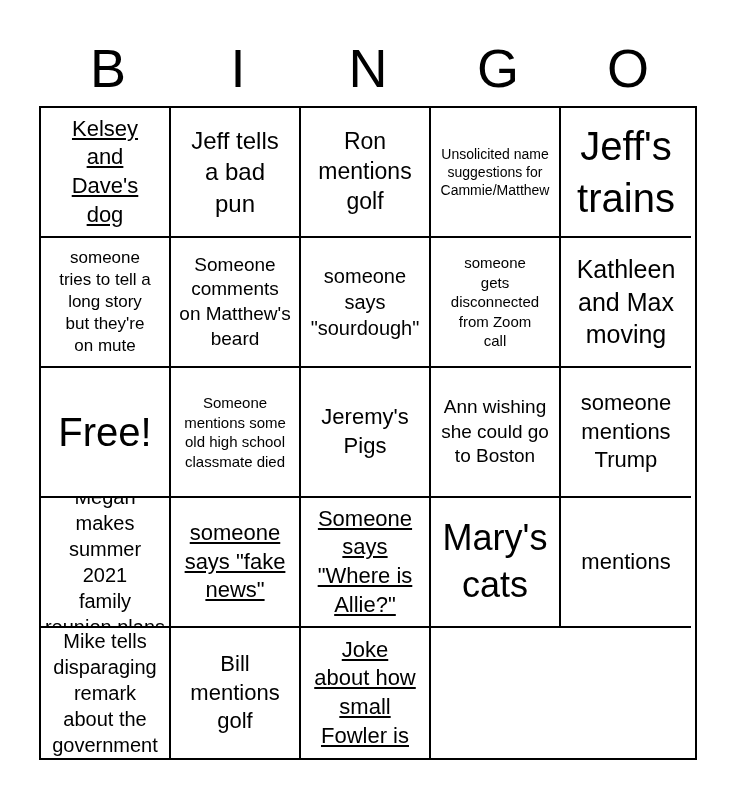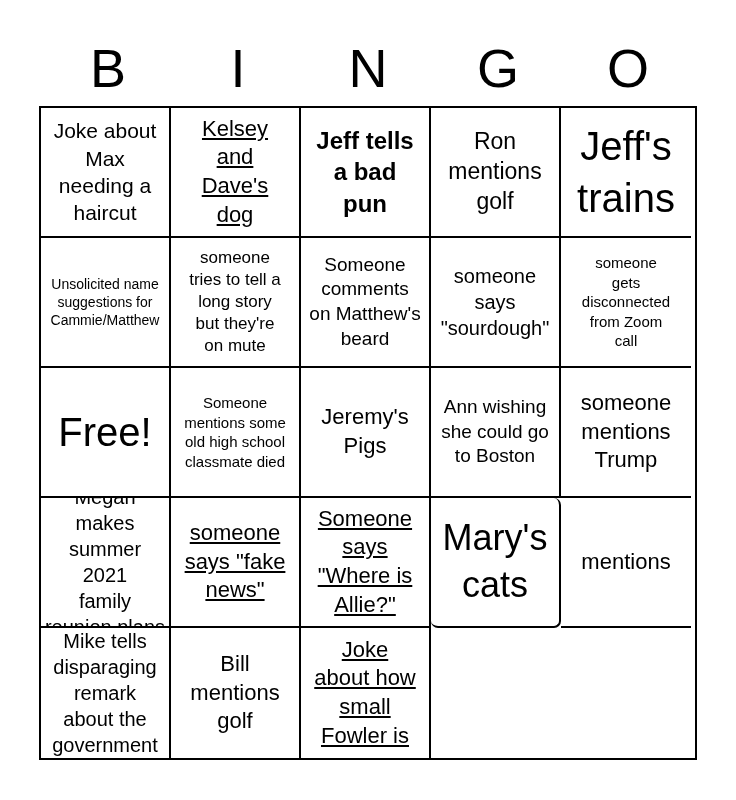--- a/index.html
+++ b/index.html
@@ -59,79 +59,78 @@
 
   .fs14 { font-size: 14px; }
   .fs15 { font-size: 15px; }
   .fs16 { font-size: 20px; }
   .fs17 { font-size: 17px; }
   .fs19 { font-size: 19px; }
   .fs20 { font-size: 20px; }
   .fs21 { font-size: 21px; }
   .fs22 { font-size: 22px; text-decoration: underline; }
   .fs23 { font-size: 23px; }
-  .fs24 { font-size: 24px; font-weight: bold; }
+  .fs24 { font-size: 24px; }
   .fs25 { font-size: 25px; }
   .fs26 { font-size: 22px; }
-  .fs36 { font-size: 36px; border-radius: 7px; }
+  .fs36 { font-size: 36px; }
   .fs40 { font-size: 40px; }
 </style>
 </head>
 <body>
 
 <div class="page">
 
   <div class="header">
     <div class="letter">B</div>
     <div class="letter">I</div>
     <div class="letter">N</div>
     <div class="letter">G</div>
     <div class="letter">O</div>
   </div>
 
   <div class="grid">
 
-    <div class="cell fs21">Joke about
-Max
-needing a
-haircut</div>
     <div class="cell fs22">Kelsey
 and
 Dave's
 dog</div>
     <div class="cell fs24">Jeff tells
 a bad
 pun</div>
     <div class="cell fs23">Ron
 mentions
 golf</div>
 
-    <div class="cell fs40">Jeff's
-trains</div>
     <div class="cell fs14">Unsolicited name
 suggestions for
 Cammie/Matthew</div>
+    <div class="cell fs40">Jeff's
+trains</div>
     <div class="cell fs17">someone
 tries to tell a
 long story
 but they're
 on mute</div>
     <div class="cell fs19">Someone
 comments
 on Matthew's
 beard</div>
     <div class="cell fs20">someone
 says
 "sourdough"</div>
 
     <div class="cell fs15">someone
 gets
 disconnected
 from Zoom
 call</div>
+    <div class="cell fs25">Kathleen
+and Max
+moving</div>
     <div class="cell fs40">Free!</div>
     <div class="cell fs15">Someone
 mentions some
 old high school
 classmate died</div>
     <div class="cell fs26">Jeremy's
 Pigs</div>
 
     <div class="cell fs19">Ann wishing
 she could go

